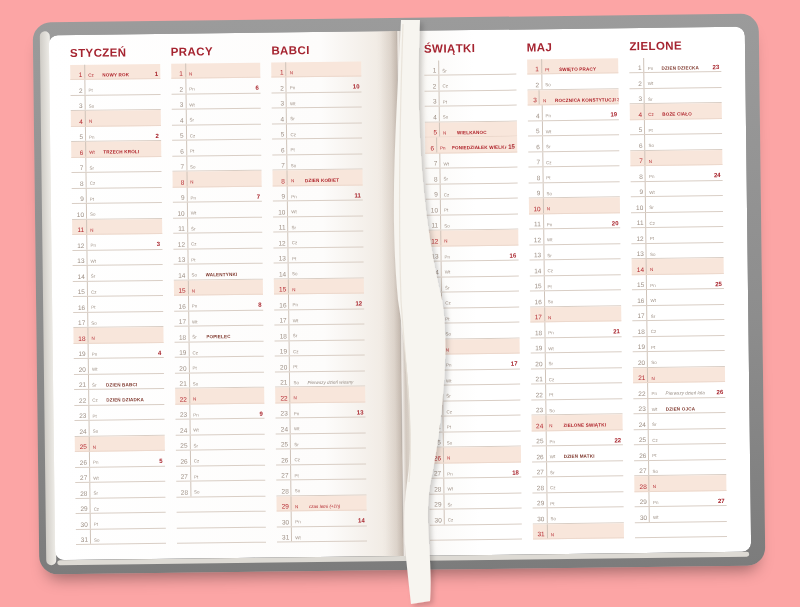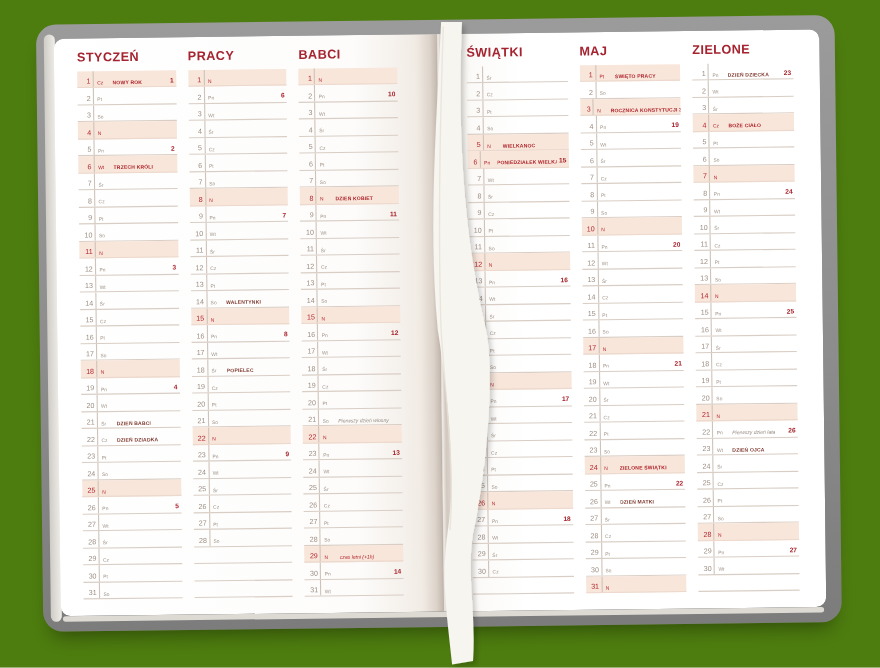--- a/index.html
+++ b/index.html
@@ -1,16 +1,16 @@
 <!DOCTYPE html>
 <html><head>
 <meta charset="utf-8">
 <style>
   html,body{margin:0;padding:0;background:#ffffff;}
-  #scene{position:relative;width:800px;height:607px;background:#4d7c0f;overflow:hidden;
+  #scene{position:relative;width:800px;height:607px;background:#fca5a5;overflow:hidden;
          font-family:"Liberation Sans",sans-serif;}
   
   .book{position:absolute;left:36px;top:18px;width:726px;height:552px;
         background:linear-gradient(180deg,#9b9b9b 0%,#8d8d8d 55%,#7c7c7c 100%);
         border-radius:18px;transform:rotate(-0.7deg);
         box-shadow:0 12px 16px -8px rgba(0,0,0,0.38);}
   .fore-edge{position:absolute;left:7px;top:9px;bottom:9px;width:10px;
         background:linear-gradient(90deg,#cfccc6,#efede8);border-radius:6px;}
   .stack-edge{position:absolute;left:18px;right:16px;bottom:9px;height:5px;
         background:#dddad4;border-radius:3px;}

